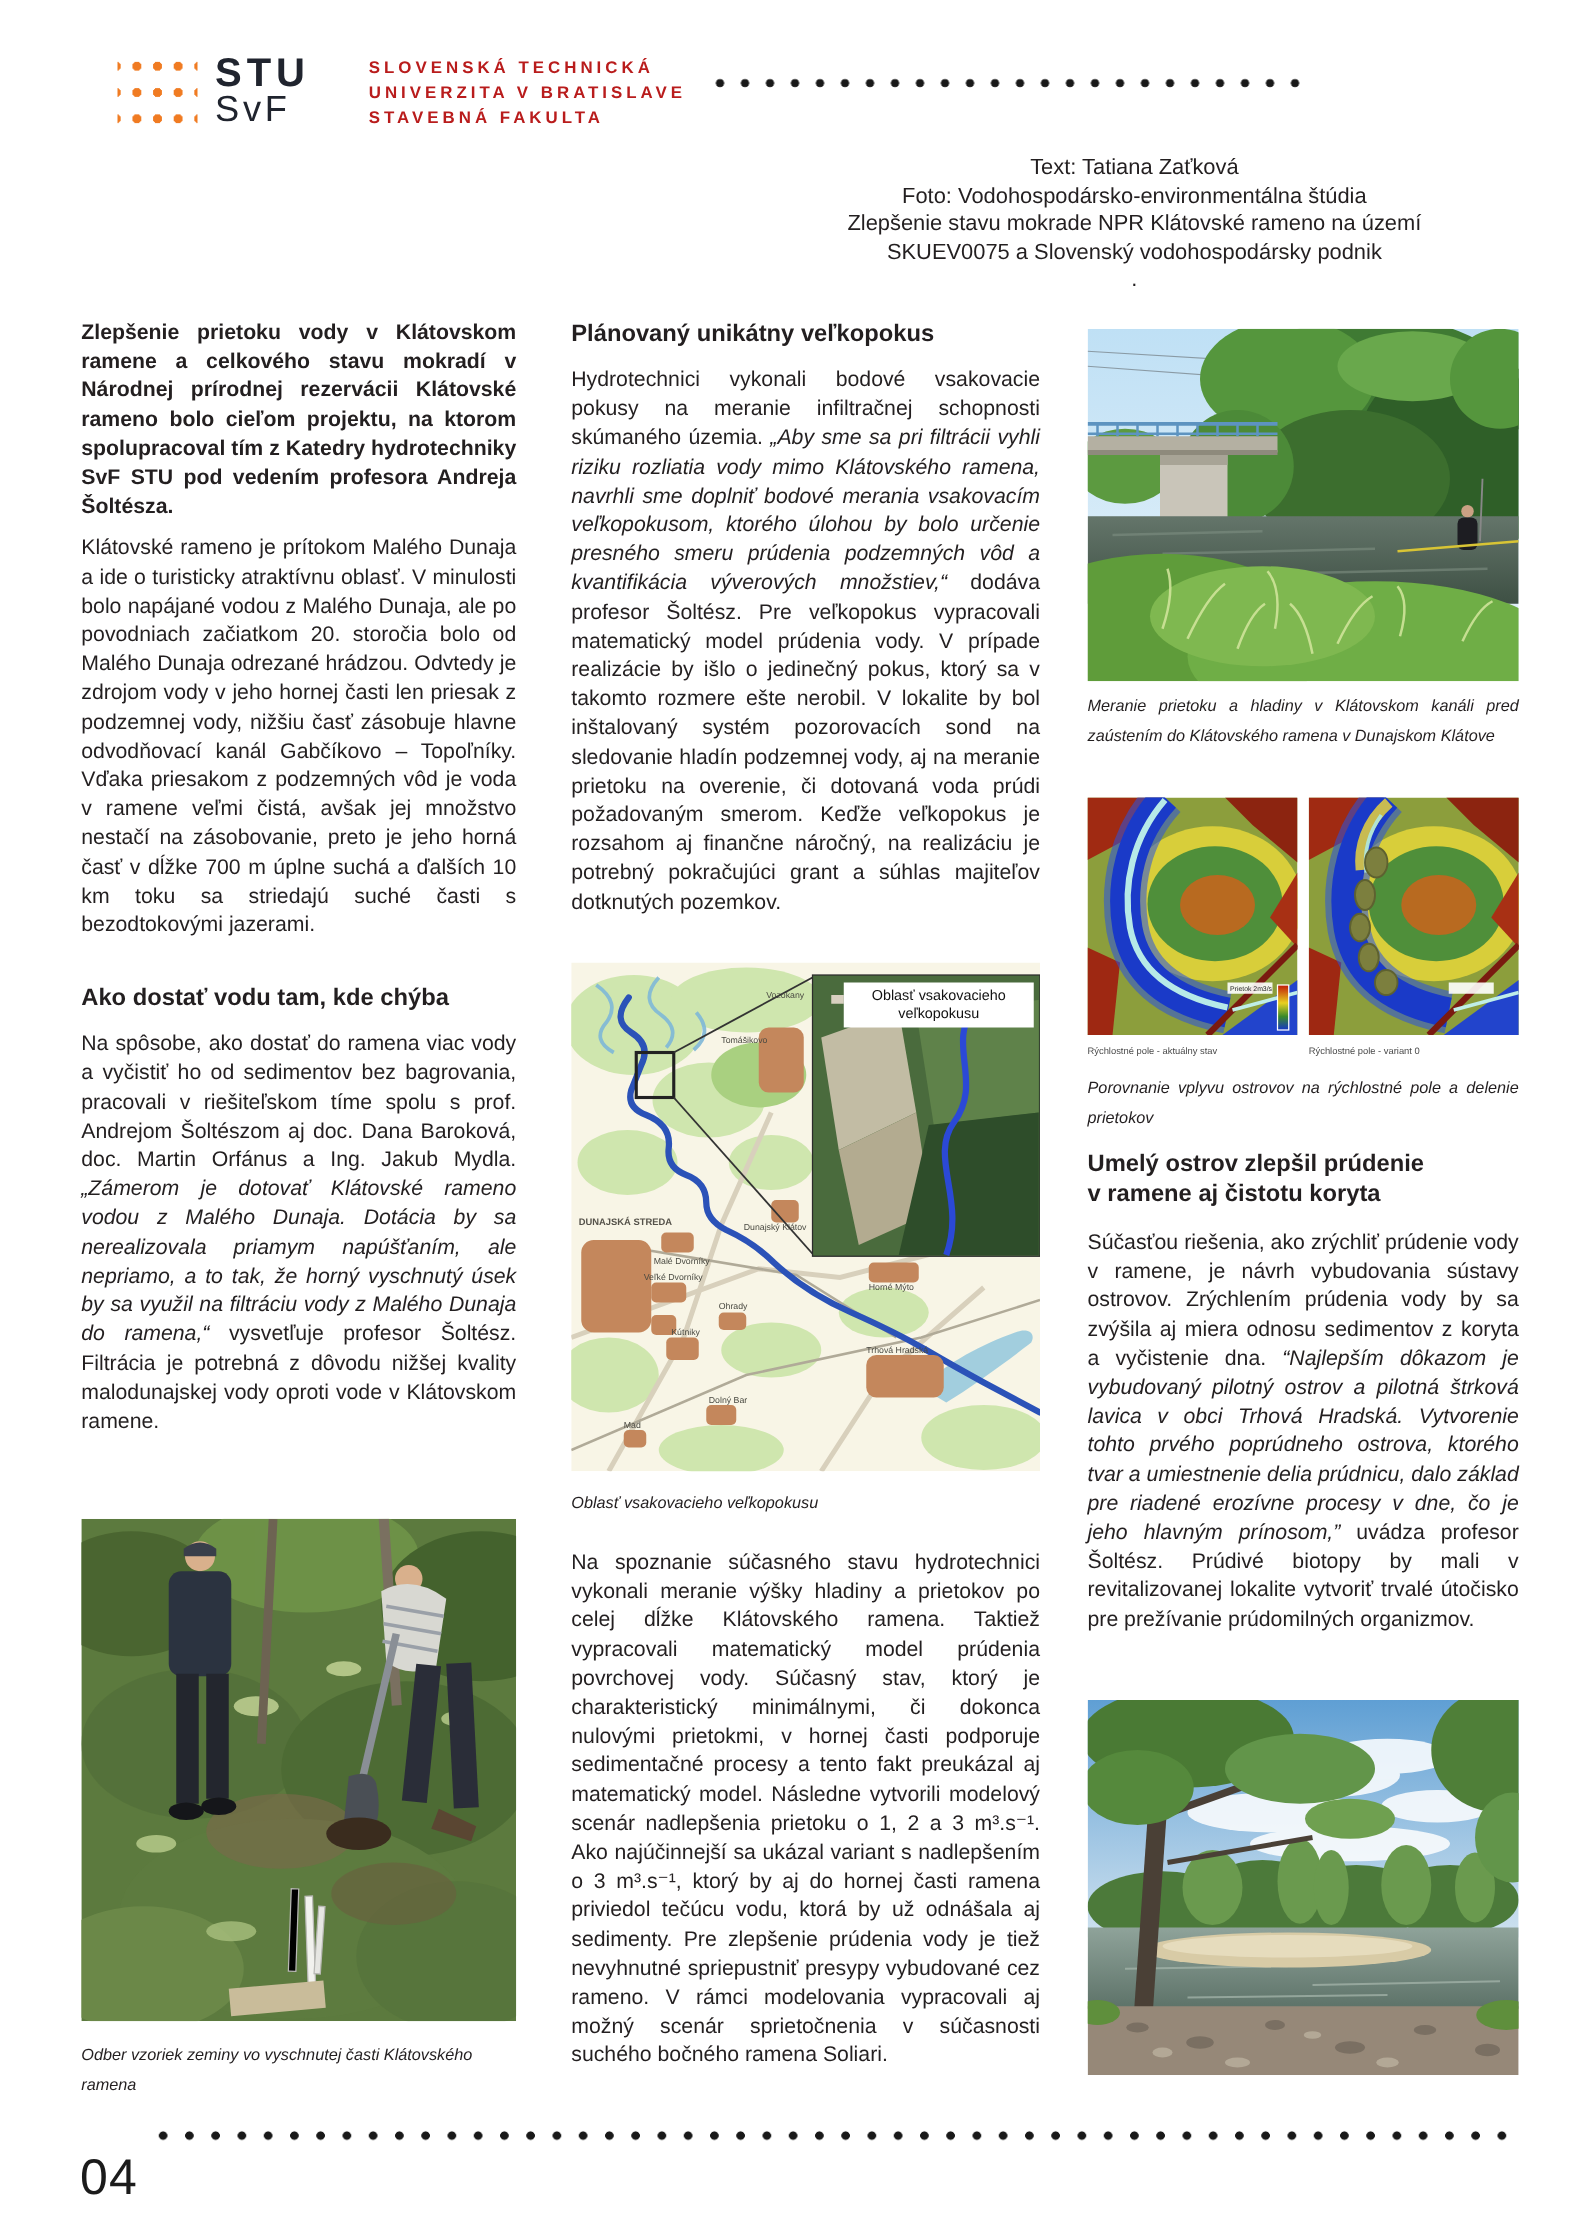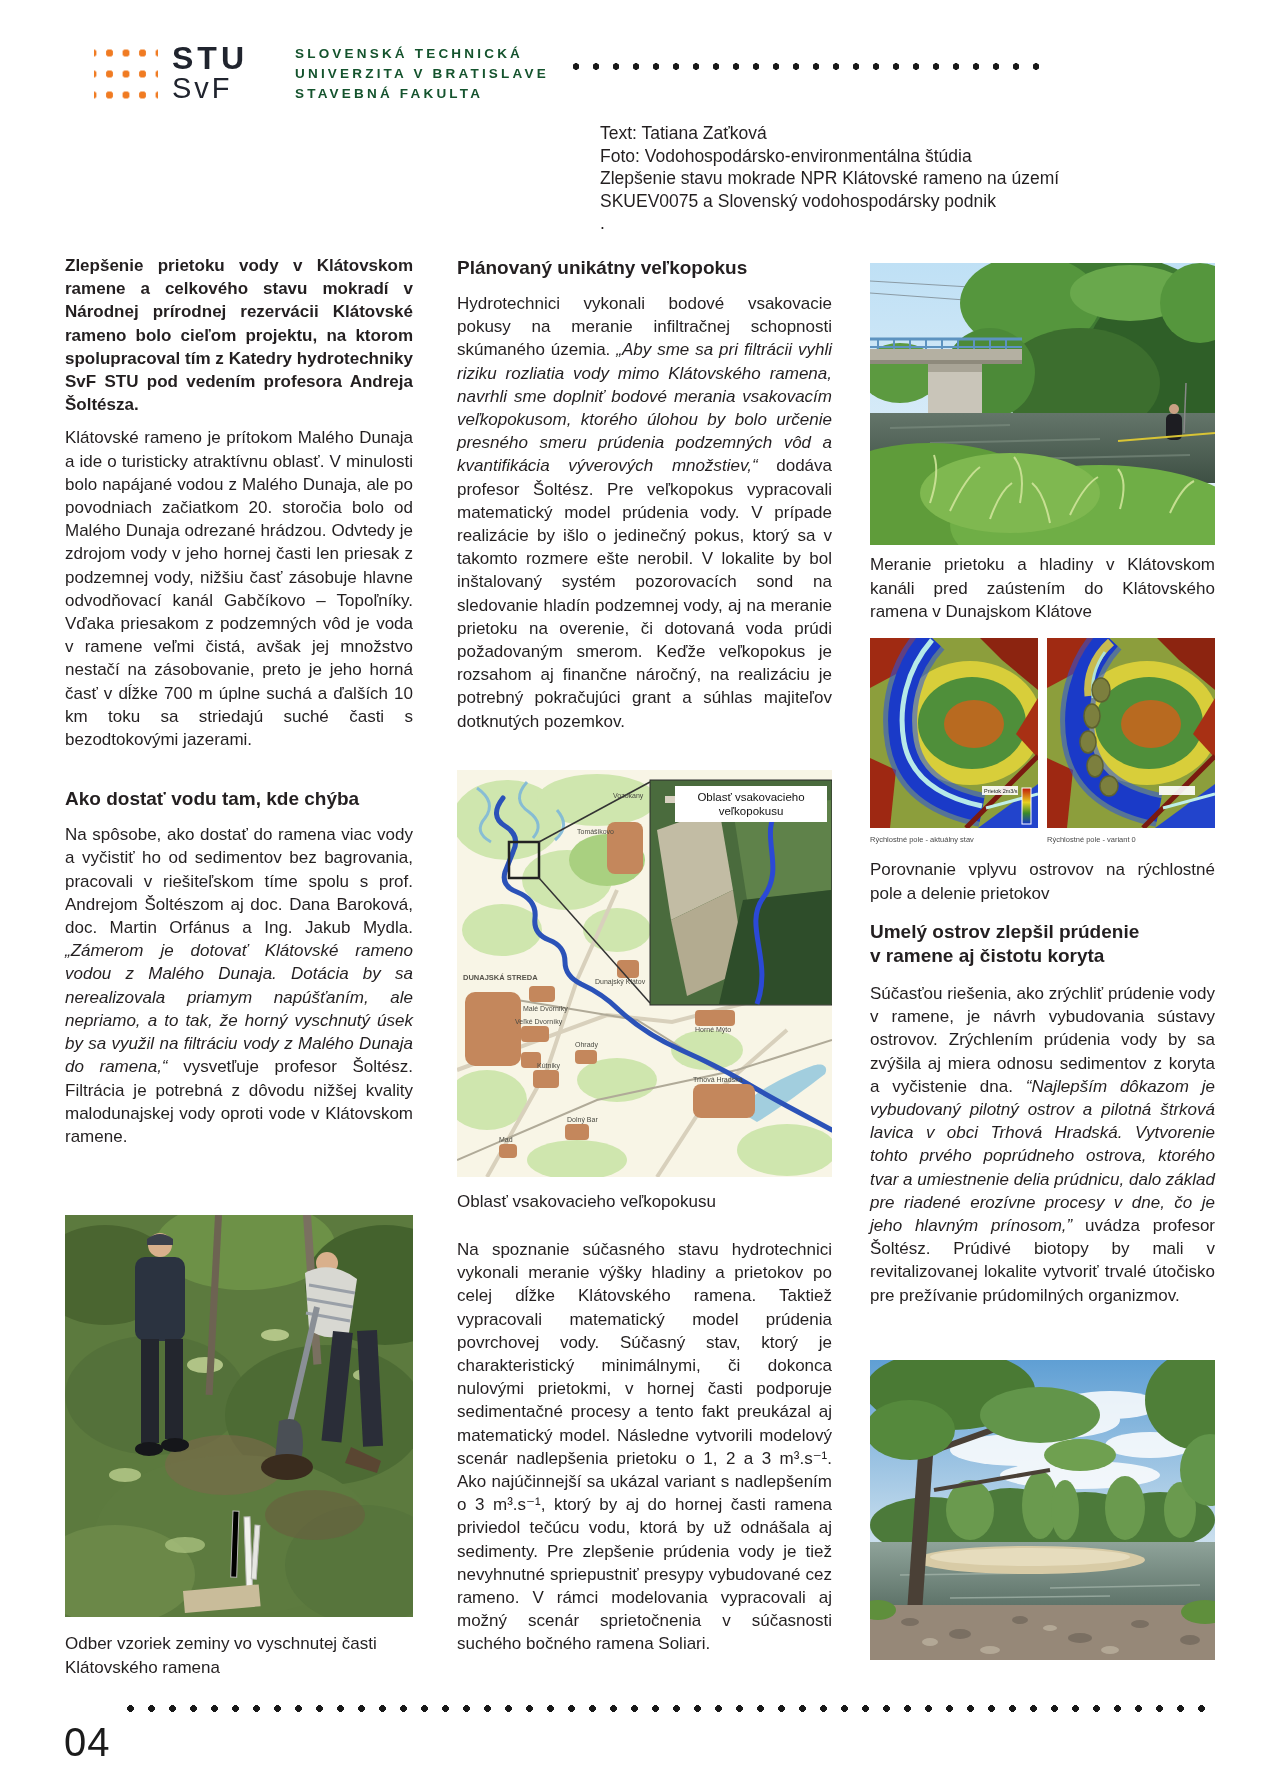--- a/index.html
+++ b/index.html
@@ -11,38 +11,38 @@
   .abs { position:absolute; }
 
   
   .logo-dots {
     left:94px; top:44px; width:64px; height:60px;
     background-image:radial-gradient(circle,#f07b22 3.5px,transparent 3.9px);
     background-size:16.5px 21px; background-position:center;
   }
   .logo-stu { left:172px; top:40px; font-size:32px; font-weight:bold; letter-spacing:4px; color:#20242e; }
   .logo-svf { left:172px; top:72px; font-size:29px; font-weight:400; letter-spacing:3px; color:#20242e; }
-  .uni-block { left:295px; top:44px; color:#14532d; }
+  .uni-block { left:295px; top:44px; color:#b91c1c; }
   .uni-block div { font-size:13.5px; font-weight:bold; letter-spacing:3.2px; line-height:20px; }
   .hdr-dots {
     left:566px; top:62px; width:476px; height:9px;
     background-image:radial-gradient(circle,#191919 3.1px,transparent 3.5px);
     background-size:20px 9px; background-repeat:repeat-x; background-position:left center;
   }
 
   
   .title { left:65px; top:120px; width:600px; color:#ee7522; font-size:29px; font-weight:bold; line-height:36px; }
-  .credits { left:600px; top:122px; width:615px; text-align:left; font-size:17.5px; line-height:22.5px; color:#231f20; }
+  .credits { left:600px; top:122px; width:615px; text-align:center; font-size:17.5px; line-height:22.5px; color:#231f20; }
 
   
   .btxt { font-size:17px; line-height:23.2px; text-align:justify; }
   .btxt p { margin:0 0 10px 0; }
   .lead { font-weight:bold; }
   .h-sec { font-size:19px; font-weight:bold; line-height:24px; }
-  .caption { font-size:17px; line-height:23.5px; }
+  .caption { font-size:13px; line-height:23.5px; font-style:italic; }
   .just { text-align:justify; }
 
   .col1-text { left:65px; top:254px; width:348px; }
   .col1-text .h-sec { margin:36px 0 12px 0; }
   .col2-text1 { left:457px; top:256px; width:375px; }
   .col2-text1 .h-sec { margin-bottom:12px; }
   .col2-text2 { left:457px; top:1238px; width:375px; }
   .col3-text { left:870px; top:920px; width:345px; }
   .col3-text .h-sec { margin-bottom:14px; }
 

